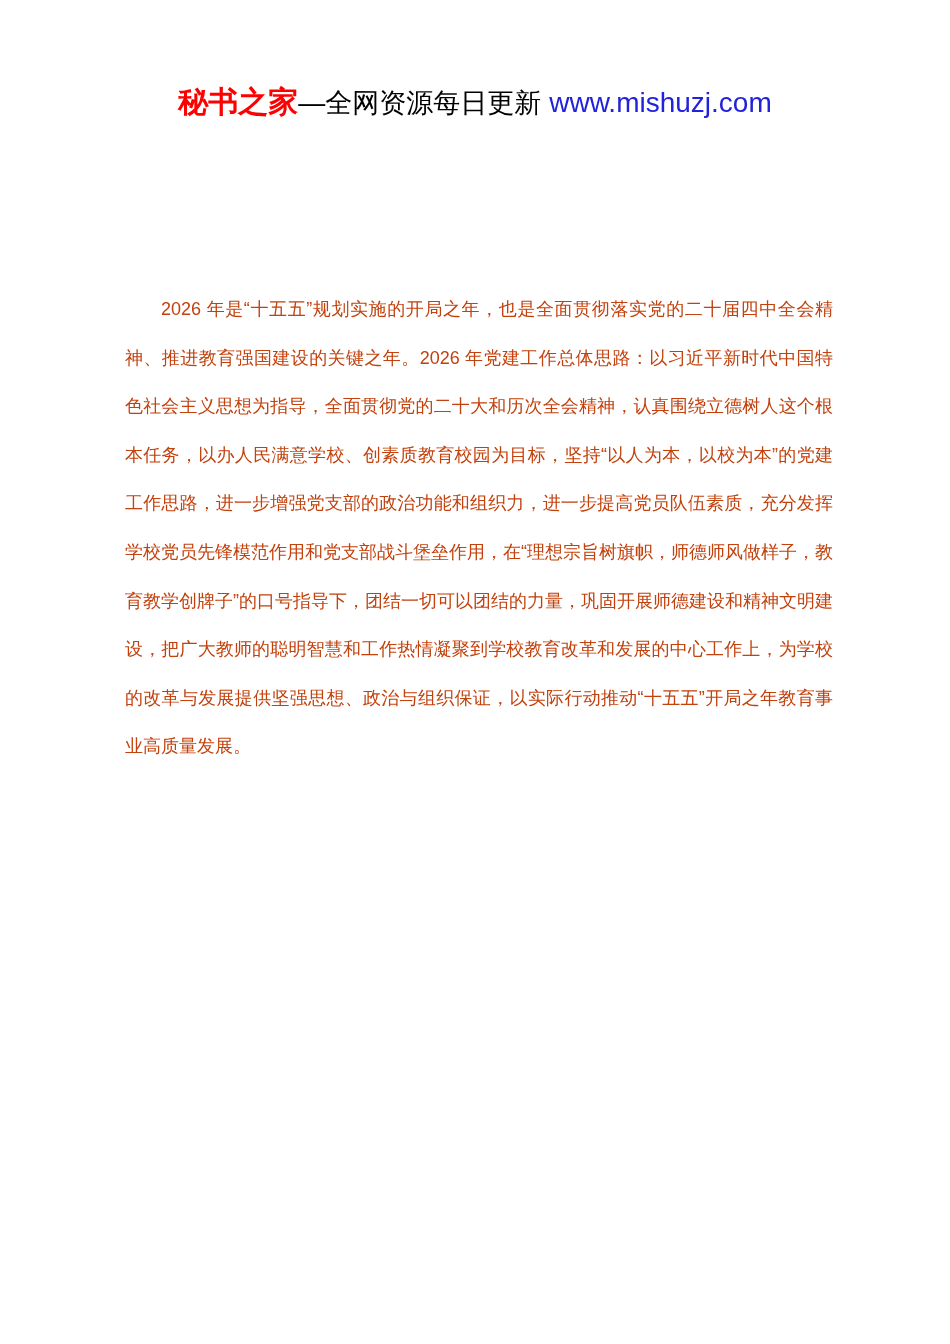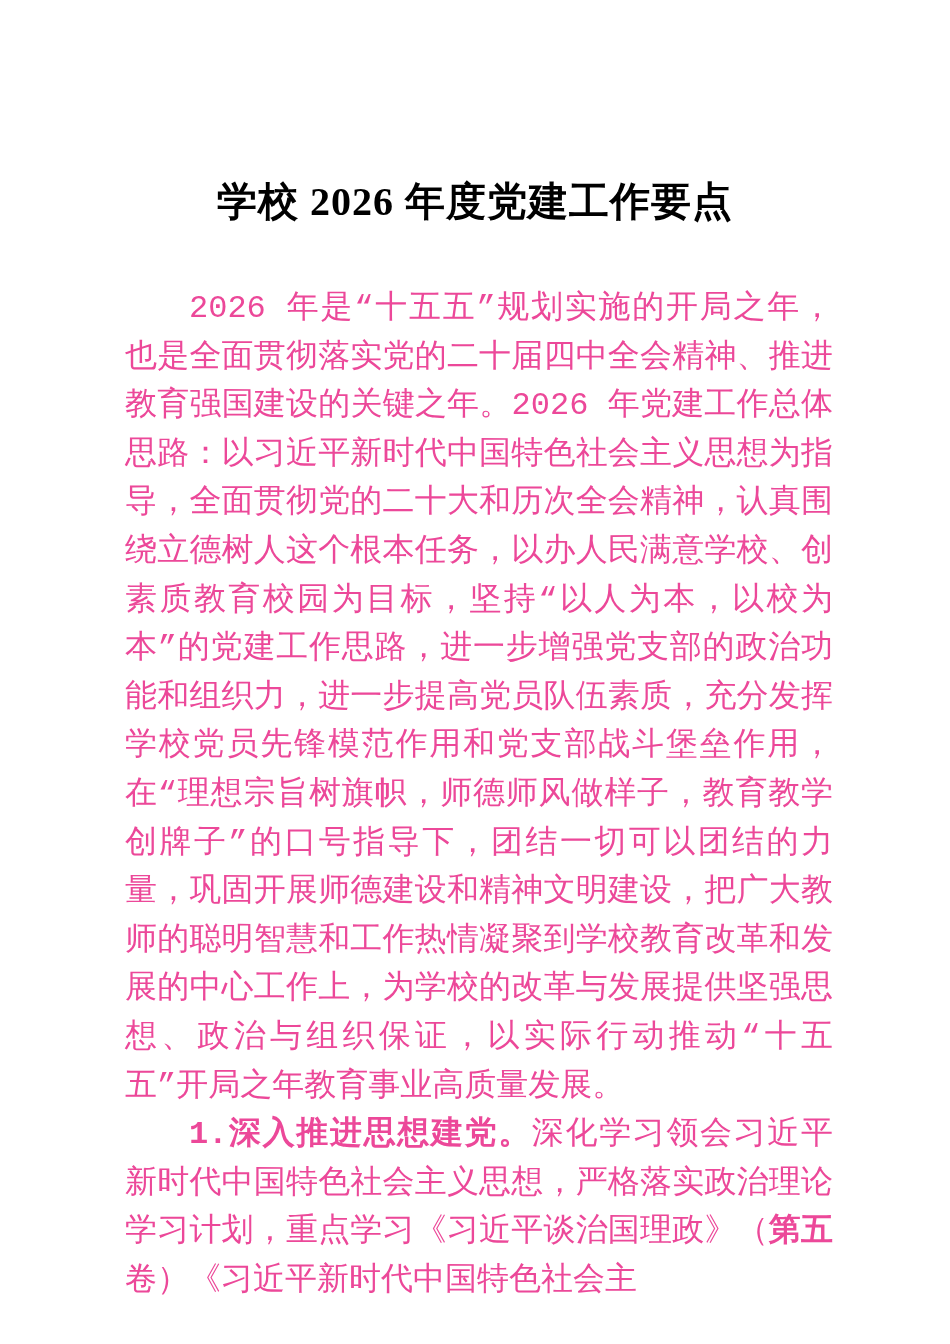--- a/index.html
+++ b/index.html
@@ -57,44 +57,45 @@
     font-size: 40px;
     letter-spacing: 1px;
     color: #000000;
   }
   
   .doc-body {
     position: absolute;
     top: 285px;
     left: 125px;
     width: 708px;
-    font-family: Liberation Mono, monospace;
-    font-size: 32px;
+    font-family: Liberation Sans, sans-serif;
+    font-size: 18px;
     line-height: 48.6px;
     text-align: justify;
-    color: #ec4899;
+    color: #c2410c;
   }
   .doc-body p {
     margin: 0;
     text-indent: 2em;
   }
   .bold-run {
     font-weight: bold;
   }
 </style>
 </head>
 <body>
 
 <div class="page">
 
+  <div class="doc-header">
+    <span class="brand">秘书之家</span><span class="tagline">—全网资源每日更新</span><a class="site-url">www.mishuzj.com</a>
+  </div>
 
-  <h1 class="doc-title">学校 2026 年度党建工作要点</h1>
 
   <div class="doc-body">
 
     <p>2026 年是“十五五”规划实施的开局之年，也是全面贯彻落实党的二十届四中全会精神、推进教育强国建设的关键之年。2026 年党建工作总体思路：以习近平新时代中国特色社会主义思想为指导，全面贯彻党的二十大和历次全会精神，认真围绕立德树人这个根本任务，以办人民满意学校、创素质教育校园为目标，坚持“以人为本，以校为本”的党建工作思路，进一步增强党支部的政治功能和组织力，进一步提高党员队伍素质，充分发挥学校党员先锋模范作用和党支部战斗堡垒作用，在“理想宗旨树旗帜，师德师风做样子，教育教学创牌子”的口号指导下，团结一切可以团结的力量，巩固开展师德建设和精神文明建设，把广大教师的聪明智慧和工作热情凝聚到学校教育改革和发展的中心工作上，为学校的改革与发展提供坚强思想、政治与组织保证，以实际行动推动“十五五”开局之年教育事业高质量发展。</p>
 
 
-    <p><span class="bold-run">1.深入推进思想建党。</span><span>深化学习领会习近平新时代中国特色社会主义思想，严格落实政治理论学习计划，重点学习《习近平谈治国理政》（</span><span class="bold-run">第五</span><span>卷）《习近平新时代中国特色社会主</span></p>
 
   </div>
 
 </div>
 
 </body></html>

